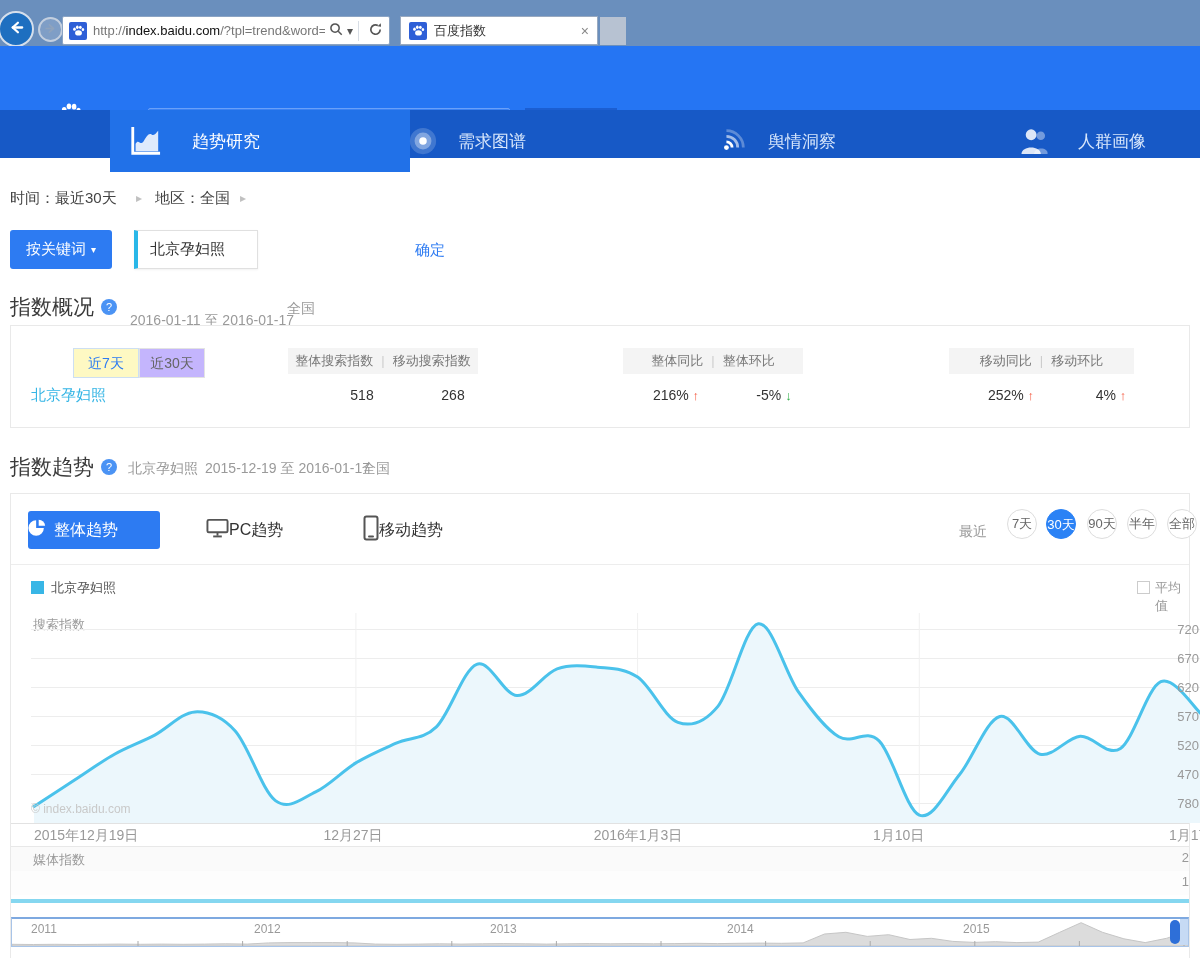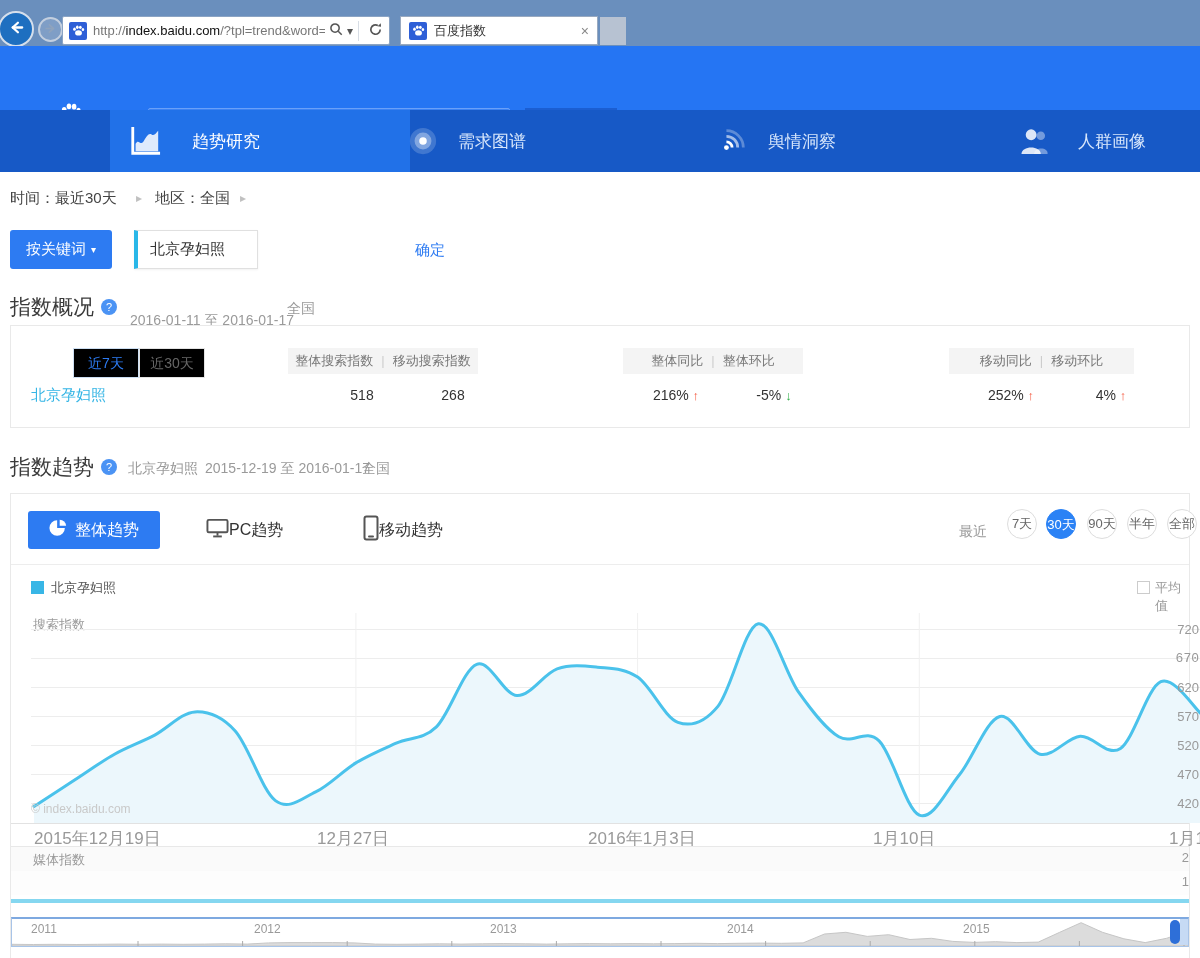--- a/index.html
+++ b/index.html
@@ -37,21 +37,21 @@
   .logo .suffix{font-size:27px;font-weight:bold;margin-left:7px;line-height:32px}
   .hdr-search{left:148px;top:62px;width:362px;height:37px;background:#3b82f5;border:1px solid #6aa0f8;
               border-radius:2px;display:flex;align-items:center;padding:0 12px}
   .hdr-search input{flex:1;background:transparent;border:none;outline:none;color:#dbe8fd;font-size:15px;
               font-family:inherit}
   .hdr-search svg{width:20px;height:20px;color:#a9c9fa}
   .hdr-nav-active{left:525px;top:62px;width:92px;height:37px;background:#1b5ed2;color:#fff;font-size:16px;
               display:flex;align-items:center;justify-content:center}
   .hdr-nav{top:62px;height:37px;color:#e8f1fe;font-size:16px;display:flex;align-items:center}
   
-  .subnav{left:0;top:110px;width:1200px;height:62px;background:#1759c6}
+  .subnav{left:0;top:110px;width:1200px;height:48px;background:#1759c6}
   .subnav-active{left:110px;top:0;width:300px;height:62px;background:#2171e8}
   .sn-label{top:20px;font-size:17px;color:#d7e6fb}
   .sn-label.on{color:#fff}
   
   .crumb{font-size:15px;color:#444;top:189px}
   .crumb-arrow{color:#c0c0c0;font-size:12px;top:191px}
   .kw-btn{left:10px;top:230px;width:102px;height:39px;background:#2d7bf2;border-radius:3px;color:#fff;
           font-size:15px;display:flex;align-items:center;justify-content:center;gap:5px}
   .kw-input{left:134px;top:230px;width:124px;height:39px;background:#fff;border:1px solid #e0e0e0;
             border-left:4px solid #29b7e8;box-shadow:0 1px 2px rgba(0,0,0,.06);display:flex;align-items:center}
@@ -60,41 +60,41 @@
           display:flex;align-items:center;justify-content:center}
   .kw-ok{left:415px;top:241px;font-size:15px;color:#2d7bf2}
   
   .sec-title{font-size:21px;color:#3a3a3a}
   .help{width:16px;height:16px;border-radius:50%;background:#4b93f4;color:#fff;font-size:11px;line-height:16px;
         text-align:center}
   .sec-meta{font-size:14px;color:#9a9a9a}
   
   .card{background:#fff;border:1px solid #e9e9e9}
   .ov-tab{width:66px;height:30px;font-size:14px;text-align:center;line-height:28px}
-  .ov-tab.on{background:#000000;border:1px solid #cddff2;color:#2d7bf2}
-  .ov-tab.off{background:#000000;border:1px solid #e3e3e3;color:#666}
+  .ov-tab.on{background:#fef9c3;border:1px solid #cddff2;color:#2d7bf2}
+  .ov-tab.off{background:#c4b5fd;border:1px solid #e3e3e3;color:#666}
   .col-head{background:#f4f4f4;color:#777;font-size:13px;height:26px;line-height:26px;text-align:center}
   .col-head .sep{color:#ccc;padding:0 8px}
   .ov-kw{font-size:15px;color:#35b5e5}
   .ov-val{font-size:14px;color:#333;text-align:center}
   .arr{font-weight:bold;font-size:13px}
   .arr.up{color:#f4553b}.arr.down{color:#2fae47}
   
   .tr-btn{left:17px;top:17px;width:132px;height:38px;background:#2d7bf2;border-radius:3px;color:#fff;
-          font-size:16px;display:flex;align-items:center;justify-content:center;gap:8px}
+          font-size:16px;display:flex;align-items:center;gap:8px}
   .tr-tab{top:21px;height:30px;display:flex;align-items:center;font-size:16px;color:#333}
   .range-lbl{left:948px;top:29px;font-size:14px;color:#999}
   .rc{top:515px;width:30px;height:30px;border-radius:50%;border:1px solid #ddd;background:#fff;color:#666;
       font-size:13px;text-align:center;line-height:28px}
   .rc.on{background:#2b82f5;border-color:#2b82f5;color:#fff;line-height:30px}
   .legend-sq{left:20px;top:87px;width:13px;height:13px;background:#38b6e6}
   .avg-box{left:1126px;top:87px;width:13px;height:13px;border:1px solid #ccc;background:#fff}
   .small-gray{font-size:13px;color:#999}
   .ytick{position:absolute;left:1132px;width:56px;text-align:right;font-size:13px;color:#999}
-  .xtick{position:absolute;top:333px;font-size:17px;color:#999;white-space:nowrap}
+  .xtick{position:absolute;top:333px;font-size:14px;color:#999;white-space:nowrap}
   .media-row1{left:0;top:353px;width:1178px;height:24px;background:#fafafa}
   .media-row2{left:0;top:377px;width:1178px;height:24px;background:#fdfdfd}
   .media-line{left:0;top:405px;width:1178px;height:4px;background:#85d7f0}
   .mtick{position:absolute;left:1152px;width:26px;text-align:right;font-size:13px;color:#999}
   .scrubber{left:0;top:423px;width:1178px;height:30px;background:#fff;border:1px solid #a8c4e8;
             border-top:2px solid #7ea9e0}
   .yearlbl{position:absolute;top:3px;font-size:12px;color:#999}
   .handle{position:absolute;left:1158px;top:1px;width:10px;height:24px;border-radius:5px;background:#2e6fd8}
   .handle-tail{position:absolute;left:1168px;top:0;width:8px;height:26px;background:#c6daf4}
   .watermark{font-size:12px;color:#c9c9c9}
@@ -347,26 +347,26 @@
     <div class="abs" style="left:0;top:329px;width:1178px;height:1px;background:#e2e2e2"></div>
     <div id="xticks">
         <div class="xtick" style="left: 23px; width: 130px; text-align: left;">2015年12月19日</div>
         <div class="xtick" style="left: 292px; width: 100px; text-align: center;">12月27日</div>
         <div class="xtick" style="left: 577px; width: 100px; text-align: center;">2016年1月3日</div>
         <div class="xtick" style="left: 862px; width: 100px; text-align: left;">1月10日</div>
         <div class="xtick" style="left: 1158px; width: 80px; text-align: left;">1月17日</div>
       </div>
     <div id="yticks">
         <div class="ytick" style="top: 127.5px;">720</div>
-        <div class="ytick" style="top: 156.5px; font-family: Liberation Mono, monospace;">670</div>
+        <div class="ytick" style="top: 156.5px;">670</div>
         <div class="ytick" style="top: 185.5px;">620</div>
         <div class="ytick" style="top: 214.5px;">570</div>
         <div class="ytick" style="top: 243.5px;">520</div>
         <div class="ytick" style="top: 272.5px;">470</div>
-        <div class="ytick" style="top: 301.5px;">420</div>
+        <div class="ytick" style="top: 301.5px;">780</div>
       </div>
 
     <div class="abs" style="left:0;top:352px;width:1178px;height:1px;background:#e8e8e8"></div>
     <div class="abs media-row1"></div>
     <div class="abs media-row2"></div>
     <span class="abs small-gray" style="left:22px;top:357px">媒体指数</span>
     <span class="abs mtick" style="top:356px">2</span>
     <span class="abs mtick" style="top:380px">1</span>
     <div class="abs media-line"></div>
 

